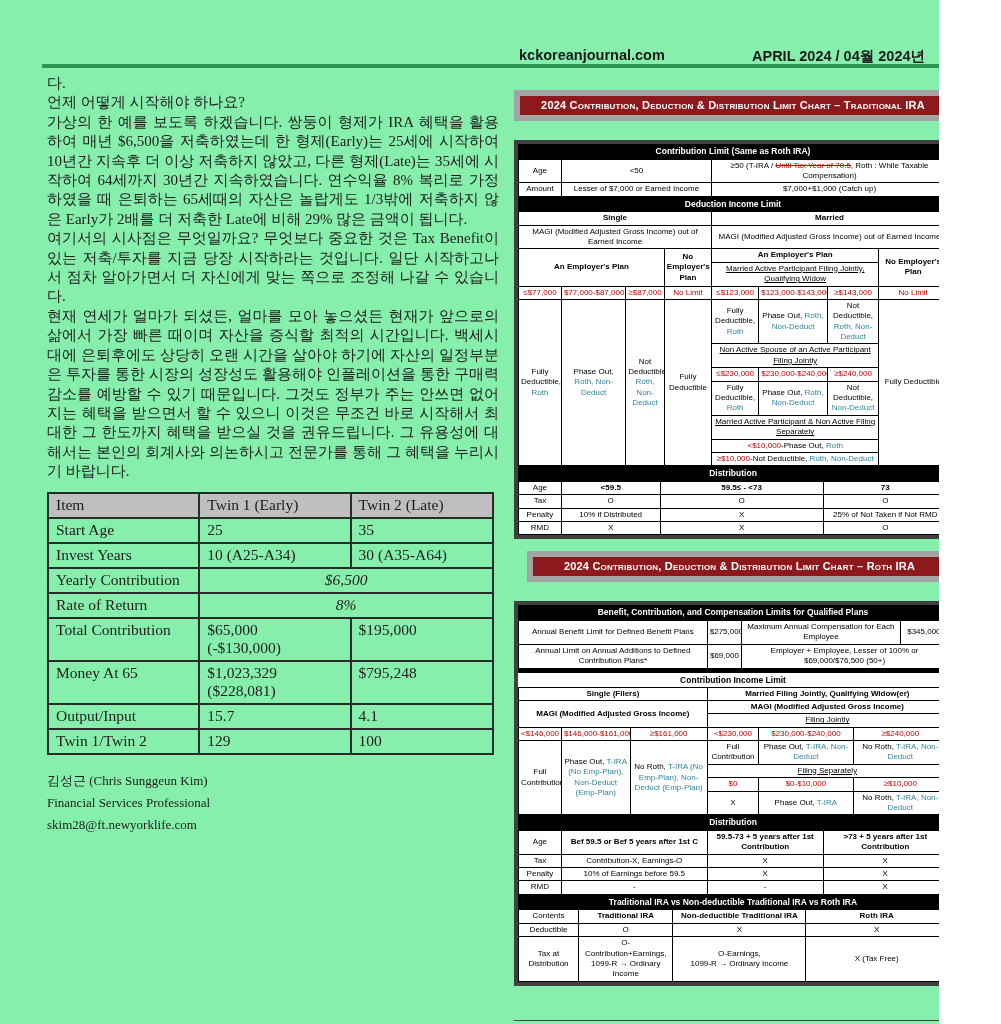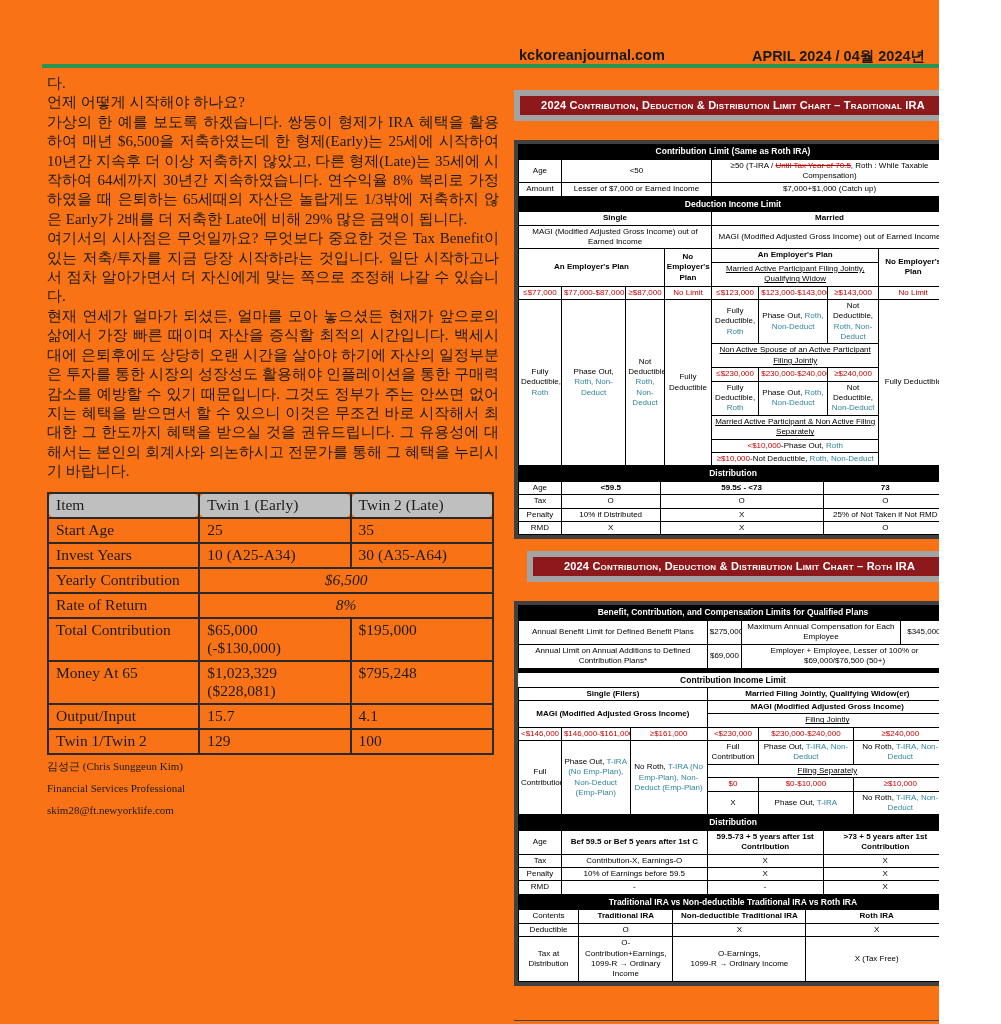--- a/index.html
+++ b/index.html
@@ -1,38 +1,38 @@
 <!DOCTYPE html>
 <html><head>
 <meta charset="utf-8">
 <style>
   * { box-sizing: border-box; margin: 0; padding: 0; }
   html, body { background: #ffffff; }
   body { width: 1001px; height: 1024px; font-family: "Liberation Sans", sans-serif; }
-  .page { position: relative; width: 939px; height: 1024px; background: #f97316; overflow: hidden; padding-left: 20px; }
+  .page { position: relative; width: 939px; height: 1024px; background: #86efac; overflow: hidden; padding-left: 20px; }
 
   
   .site   { position: absolute; left: 519px; top: 47px; font-weight: bold; font-size: 14.5px; color: #1a1a1a; }
   .issue  { position: absolute; left: 752px; top: 47px; font-weight: bold; font-size: 14.5px; color: #1a1a1a; }
   .green-rule { position: absolute; left: 42px; top: 64px; width: 906px; height: 4px; background: #2A9455; }
   .page-badge { position: absolute; left: 952px; top: 44px; width: 38px; height: 26px; background: #1D8148;
                 color: #fff; font-weight: bold; font-size: 15px; display: flex; align-items: center; justify-content: center; }
 
   
   .left-col { position: absolute; left: 47px; top: 74px; width: 452px; font-family: "Liberation Serif", serif;
               font-size: 15px; line-height: 19.4px; color: #1b1b1b; text-align: justify; }
   .left-col p { margin: 0; }
 
   table.twins { width: 447px; border-collapse: collapse; margin-top: 10px; font-size: 15.5px; line-height: 18px; text-align: left; }
   table.twins th, table.twins td { border: 2px solid #2a2a2a; padding: 2.5px 7px; font-weight: normal; vertical-align: top; }
   table.twins thead th { background: #bfbfbf; border-radius: 8px; }
   .center { text-align: center; font-style: italic; }
   .prelines { white-space: pre-line; }
 
-  .contact { font-size: 11px; line-height: 22px; text-align: left; }
+  .contact { margin-top: 15px; font-size: 13px; line-height: 22px; text-align: left; }
 
   
   .right-col { position: absolute; left: 514px; top: 90px; width: 438px; color: #000; }
   .banner { background: #8E191C; border: 6px solid #a3a3a3; color: #fff; text-align: center; font-weight: bold;
             font-size: 11px; line-height: 19px; font-variant: small-caps; letter-spacing: 0.2px; }
   .banner.second { margin-top: 12px; margin-left: 13px; }
   .chart { border: 4px solid #404040; margin-top: 19px; background: #fff; }
   .blackhead { background: #000; color: #fff; font-weight: bold; font-size: 8.5px; text-align: center; padding: 2px 0 2.5px; }
   .whitehead { font-weight: bold; font-size: 8.5px; text-align: center; padding: 2px 0; }
   .black-bar { height: 4px; background: #000; }

